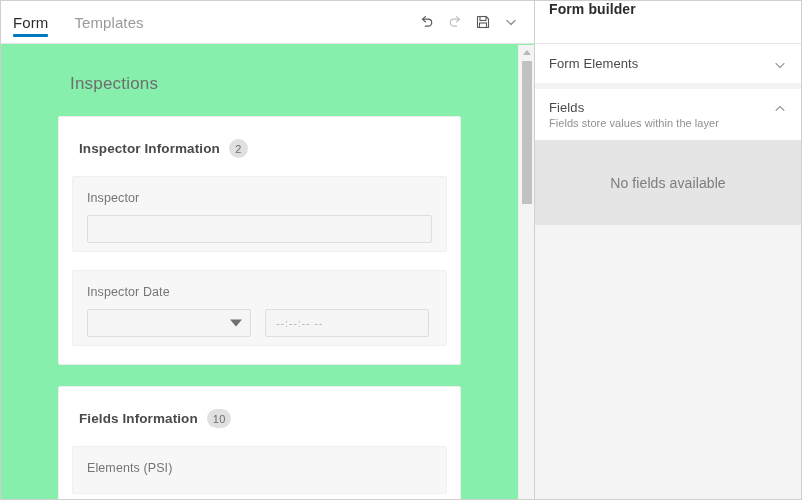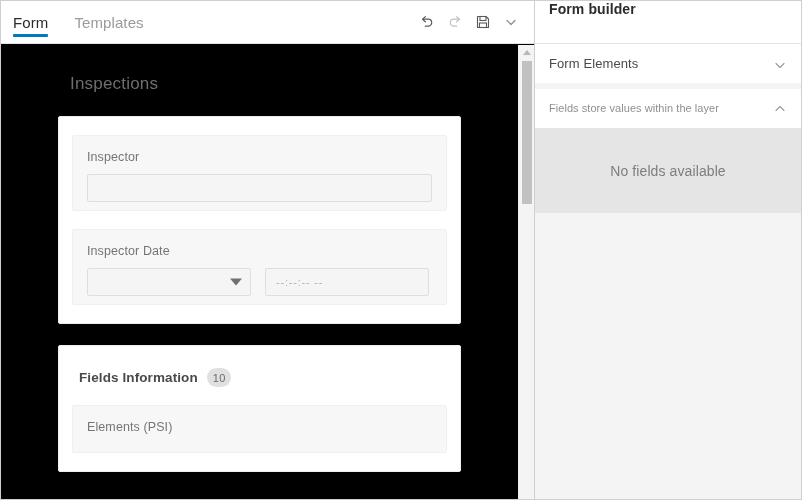--- a/index.html
+++ b/index.html
@@ -97,21 +97,21 @@
     cursor: pointer;
     border-radius: 2px;
   }
   .tb-btn svg { display: block; }
 
   
   .canvas {
     flex: 1;
     position: relative;
     overflow: hidden;
-    background: #000000;
+    background: #86efac;
   }
   .canvas-inner {
     position: absolute;
     inset: 0;
     padding: 0 0 0 0;
   }
 
   .form-title {
     font-size: 17px;
     color: #6e6e6e;
@@ -378,20 +378,24 @@
         </div>
       </div>
     </div>
 
     <div class="canvas">
       <div class="canvas-inner">
 
         <div class="form-title">Inspections</div>
 
         <div class="card first">
+          <div class="group-head">
+            <span class="group-title">Inspector Information</span>
+            <span class="badge">2</span>
+          </div>
 
           <div class="field-block">
             <div class="field-label">Inspector</div>
             <div class="field-input"></div>
           </div>
 
           <div class="field-block">
             <div class="field-label">Inspector Date</div>
             <div class="field-row">
               <div class="select-box">
@@ -443,20 +447,21 @@
           </svg>
         </div>
       </div>
     </div>
 
     <div class="sep-band"></div>
 
     <div class="accordion-section">
       <div class="acc-row fields-head">
         <div class="acc-text">
+          <div class="acc-label">Fields</div>
           <div class="acc-sub">Fields store values within the layer</div>
         </div>
         <div class="acc-chevron">
           <svg width="14" height="14" viewBox="0 0 14 14">
             <polyline points="3,8.5 7,4.5 11,8.5" fill="none" stroke="#9a9a9a" stroke-width="1.1" stroke-linecap="round" stroke-linejoin="round"></polyline>
           </svg>
         </div>
       </div>
       <div class="fields-body">
         <span class="empty-msg">No fields available</span>

